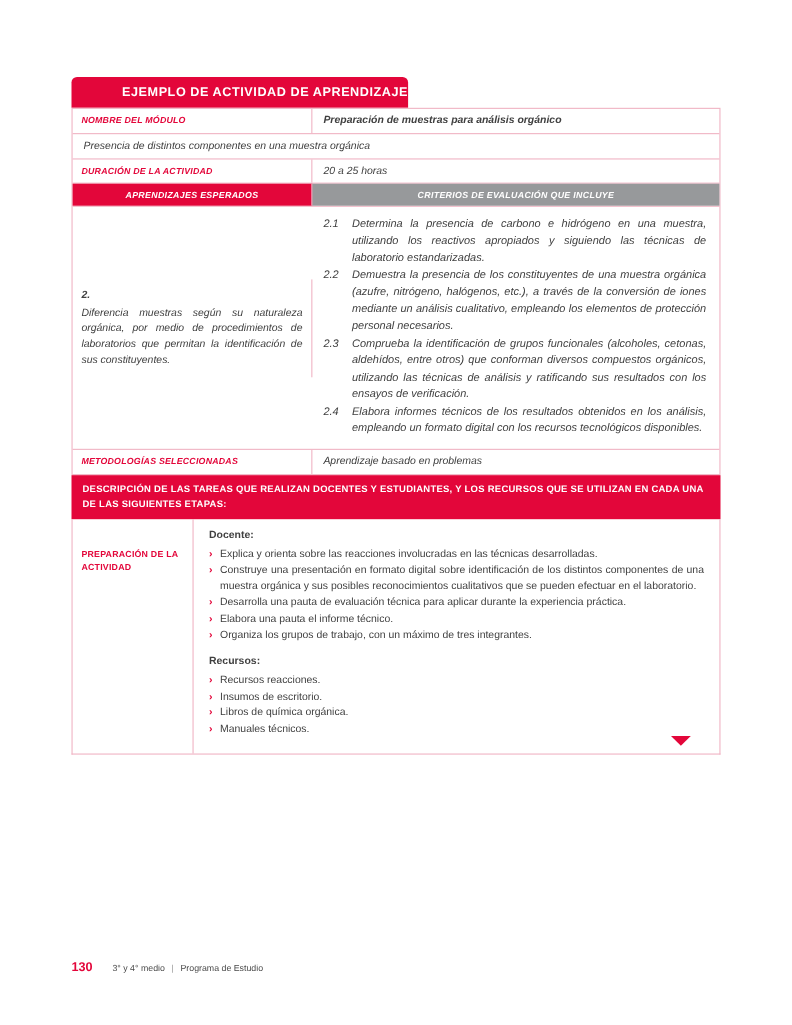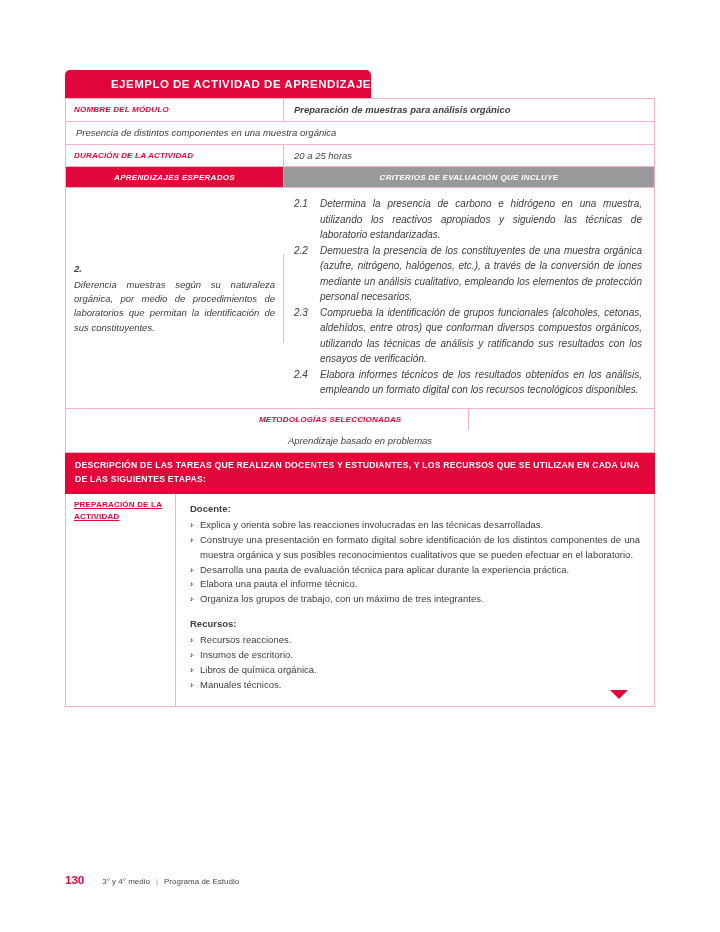--- a/index.html
+++ b/index.html
@@ -20,21 +20,21 @@
   .title-banner{
     background:var(--red);color:#fff;font-weight:bold;
     font-size:11.5px;letter-spacing:.5px;
     width:306px;height:28px;line-height:28px;padding-left:17px;
     border-radius:5px 5px 0 0;
     text-align:right;
   }
 
   .table{border:1px solid var(--border);}
   .irow{display:flex;border-bottom:1px solid var(--border);align-items:center;font-style:italic;}
-  .irow:last-child{border-bottom:none;flex-direction:column;}
+  .irow:last-child{border-bottom:none;}
   .cell-label{
     width:218px;flex:none;border-right:1px solid var(--border);
     padding:6px 8px 5px 8px;color:var(--red);font-weight:bold;
     font-size:8px;letter-spacing:.2px;line-height:1.3;text-transform:uppercase;
   }
   .cell-value{flex:1;padding:5px 10px 4px 10px;font-size:9.5px;line-height:1.35;}
   .bold{font-weight:bold;}
 
   .head-row .hcell{
     font-size:8px;font-weight:bold;color:#fff;letter-spacing:.3px;
@@ -55,22 +55,22 @@
 
   .desc-banner{
     background:var(--red);color:#fff;font-weight:bold;
     font-size:8.6px;letter-spacing:.25px;line-height:1.6;
     padding:6px 8px 7px 10px;text-transform:uppercase;
   }
 
   .prep{display:flex;border:1px solid var(--border);border-top:none;}
   .prep-label{
     width:110px;flex:none;border-right:1px solid var(--border);
-    padding:5px 8px;color:var(--red);font-weight:bold;font-size:8px;
-    line-height:1.5;letter-spacing:.2px;text-transform:uppercase;text-decoration:underline;
+    padding:26px 8px;color:var(--red);font-weight:bold;font-size:8px;
+    line-height:1.5;letter-spacing:.2px;text-transform:uppercase;
   }
   .prep-body{flex:1;padding:8px 14px 14px 14px;position:relative;font-size:9.5px;line-height:1.55;}
   .sub-head{font-weight:bold;margin-bottom:2px;}
   .blist{margin-bottom:10px;}
   .bitem{display:flex;}
   .bmark{width:10px;flex:none;color:var(--red);font-weight:bold;}
   .btext{flex:1;text-align:justify;}
   .cont-arrow{
     position:absolute;right:26px;bottom:7px;width:0;height:0;
     border-left:9px solid transparent;border-right:9px solid transparent;

